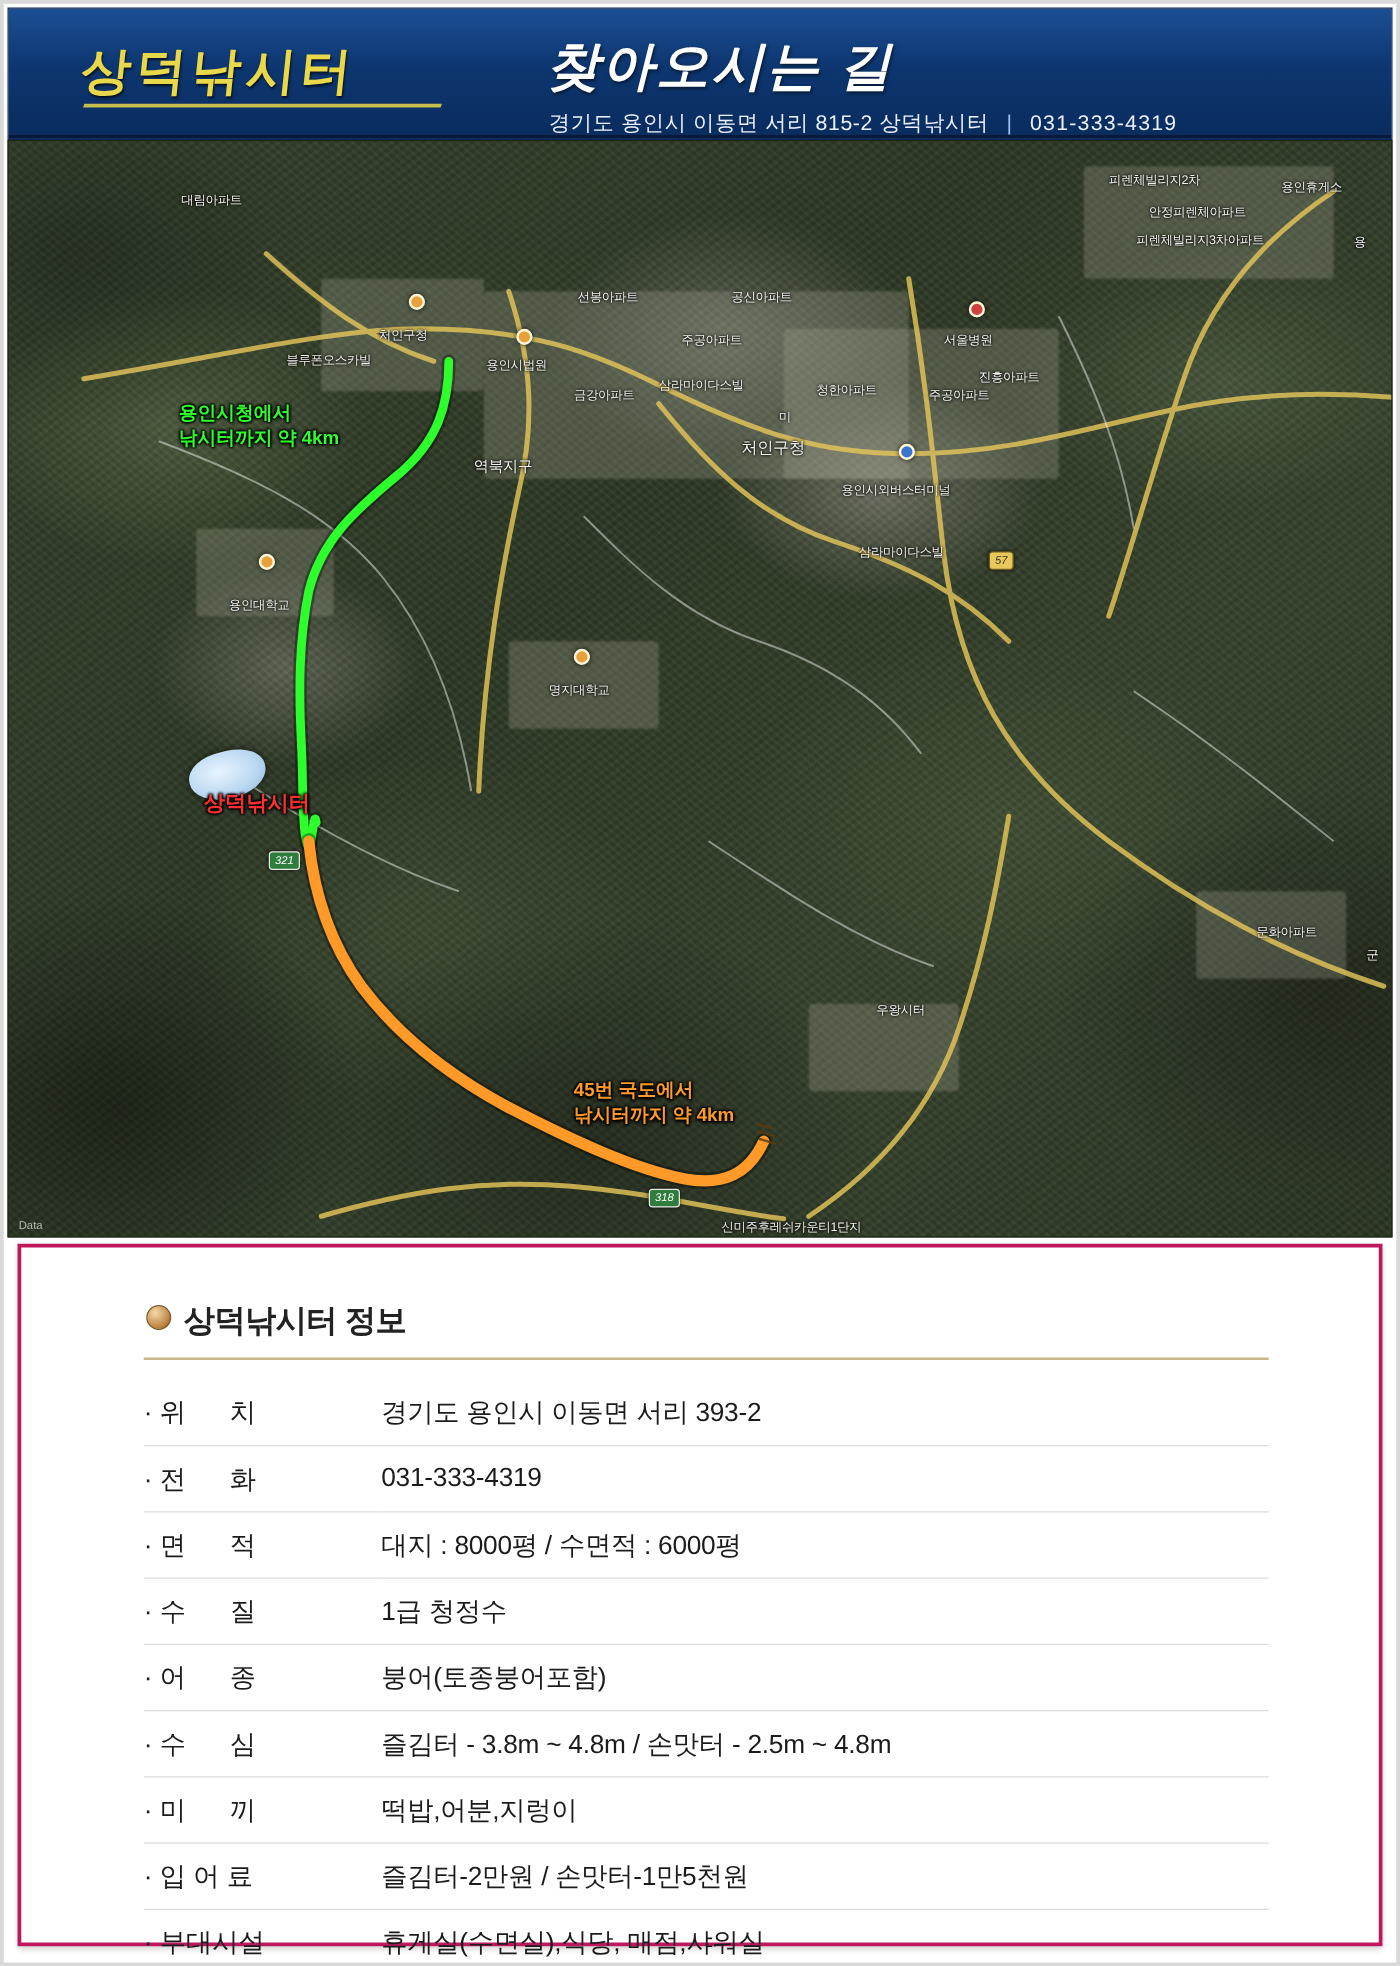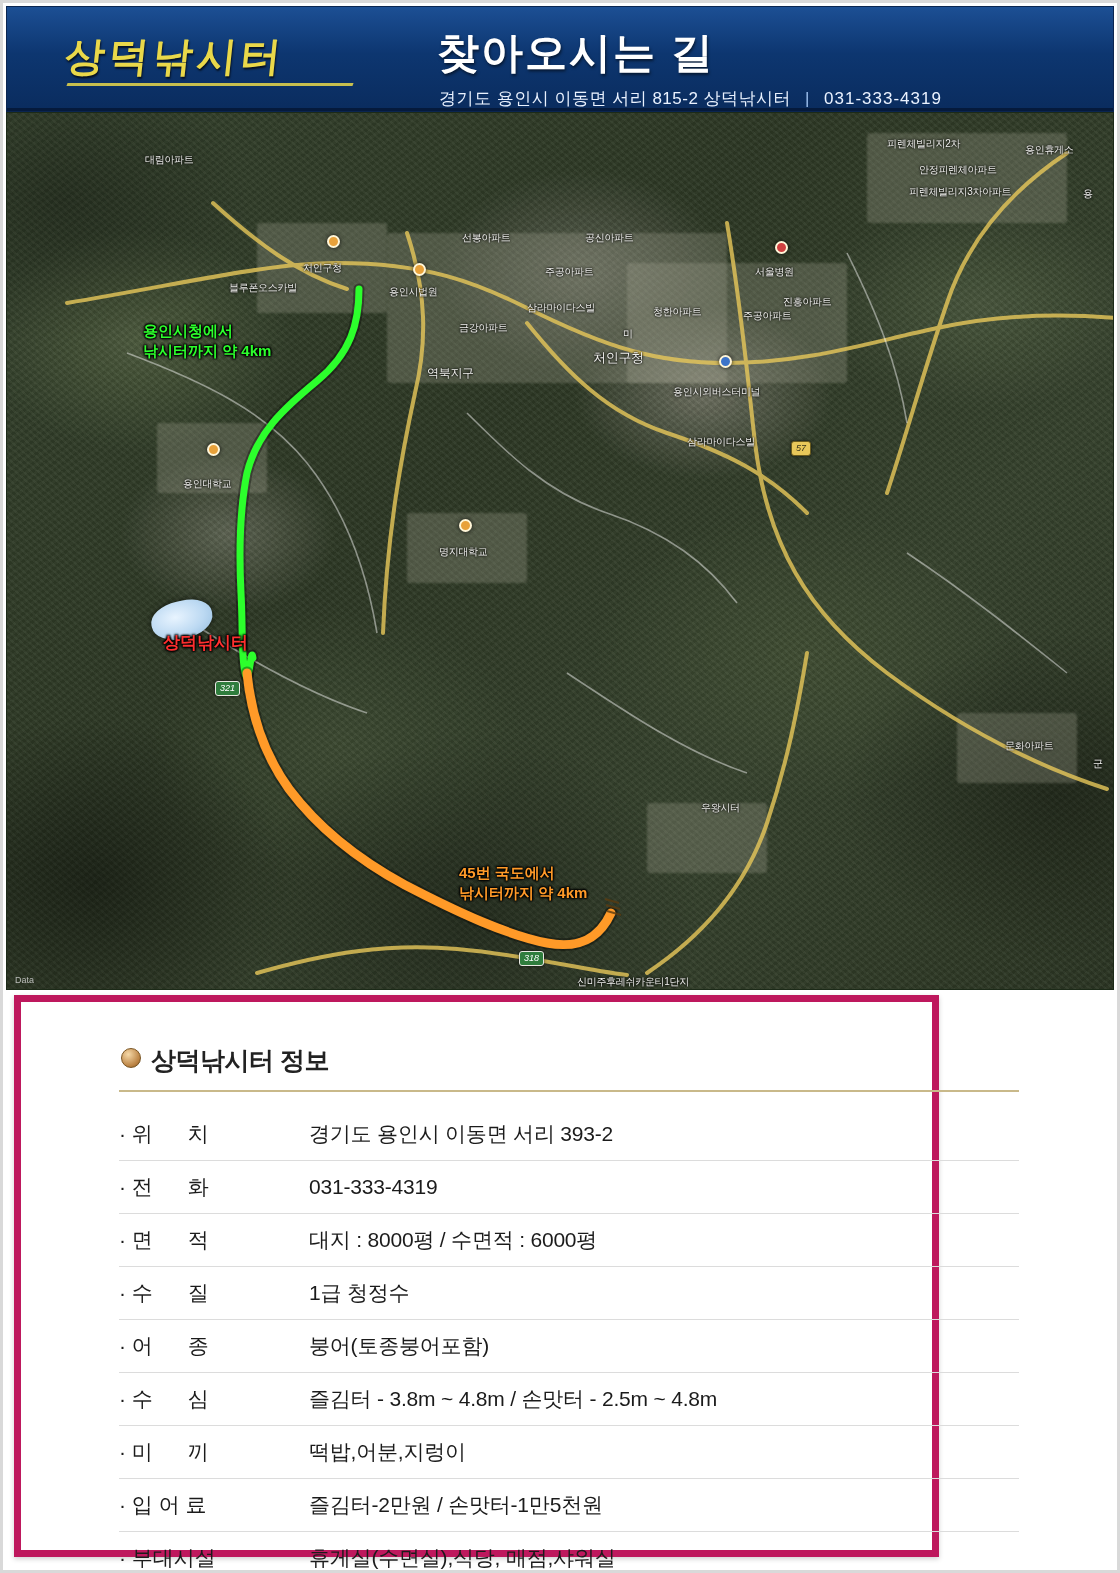--- a/index.html
+++ b/index.html
@@ -51,20 +51,21 @@
     transform: skewX(-20deg);
   }
   .head-title {
     position: absolute;
     left: 430px; top: 18px;
     font-size: 42px;
     font-weight: bold;
     color: #ffffff;
     letter-spacing: 2px;
     text-shadow: 1px 2px 3px rgba(0,0,0,.55);
+    font-style: italic;
   }
   .head-sub {
     position: absolute;
     left: 432px; top: 80px;
     font-size: 17px;
     color: #eaf2ff;
     letter-spacing: .5px;
     white-space: nowrap;
   }
   .head-sub .sep { margin: 0 14px; color: #9dc0ef; }
@@ -175,23 +176,23 @@
   }
   .map-credit {
     position: absolute; left: 8px; bottom: 4px;
     font-size: 9px; color: #dcdcdc; opacity: .8;
   }
 
   
   .info {
     position: absolute;
     left: 14px; top: 995px;
-    width: 925px; height: 562px;
+    width: 1092px; height: 562px;
     background: #ffffff;
-    border: 7px solid #be185d;
+    border: 3px solid #be185d;
     box-shadow: 0 2px 5px rgba(0,0,0,.18);
   }
   .info-title {
     position: absolute;
     left: 98px; top: 42px;
     font-size: 25px;
     color: #222;
     font-weight: bold;
     letter-spacing: -.5px;
   }
@@ -334,24 +335,24 @@
     <div class="map-label" style="left:578px;top:118px;">공신아파트</div>
     <div class="map-label" style="left:296px;top:148px;">처인구청</div>
     <div class="map-label" style="left:538px;top:152px;">주공아파트</div>
     <div class="map-label" style="left:748px;top:152px;">서울병원</div>
     <div class="map-label" style="left:222px;top:168px;">블루폰오스카빌</div>
     <div class="map-label" style="left:382px;top:172px;">용인시법원</div>
     <div class="map-label" style="left:776px;top:182px;">진흥아파트</div>
     <div class="map-label" style="left:520px;top:188px;">삼라마이다스빌</div>
     <div class="map-label" style="left:646px;top:192px;">청한아파트</div>
     <div class="map-label" style="left:736px;top:196px;">주공아파트</div>
-    <div class="map-label" style="left:452px;top:208px;">금강아파트</div>
+    <div class="map-label" style="left:452px;top:196px;">금강아파트</div>
     <div class="map-label" style="left:616px;top:214px;">미</div>
     <div class="map-label" style="left:586px;top:236px;font-size:13px;">처인구청</div>
-    <div class="map-label" style="left:420px;top:252px;font-size:12px;">역북지구</div>
+    <div class="map-label" style="left:372px;top:252px;font-size:12px;">역북지구</div>
     <div class="map-label" style="left:666px;top:272px;">용인시외버스터미널</div>
     <div class="map-label" style="left:680px;top:322px;">삼라마이다스빌</div>
     <div class="map-label" style="left:176px;top:364px;">용인대학교</div>
     <div class="map-label" style="left:432px;top:432px;">명지대학교</div>
     <div class="map-label" style="left:998px;top:626px;">문화아파트</div>
     <div class="map-label" style="left:1086px;top:644px;">군</div>
     <div class="map-label" style="left:694px;top:688px;">우왕시터</div>
     <div class="map-label" style="left:570px;top:862px;">신미주후레쉬카운티1단지</div>
 
     <div class="map-credit">Data</div>

